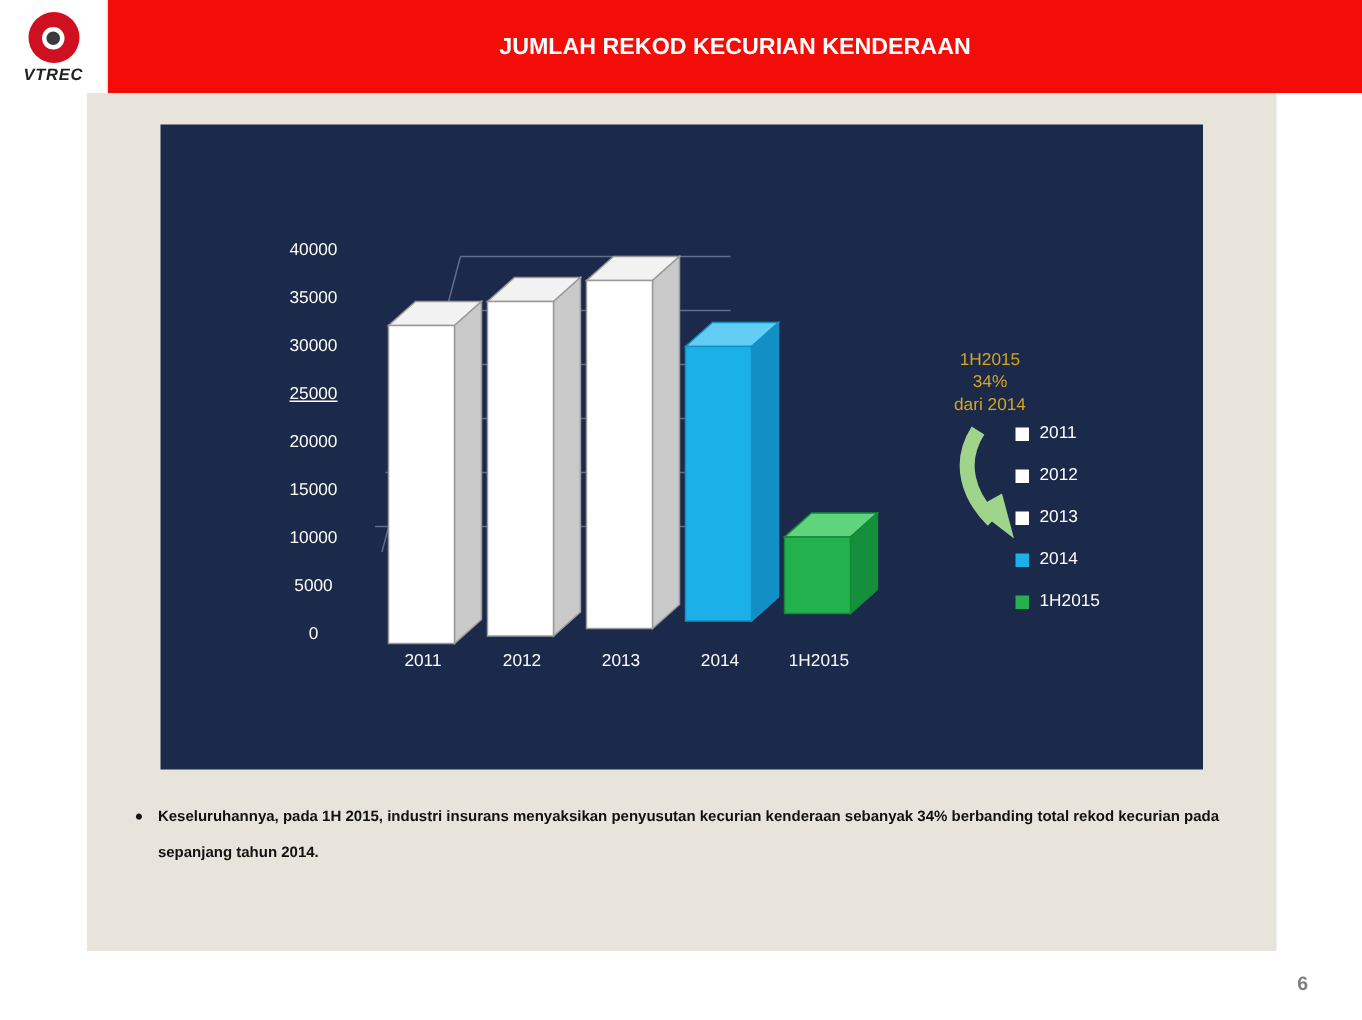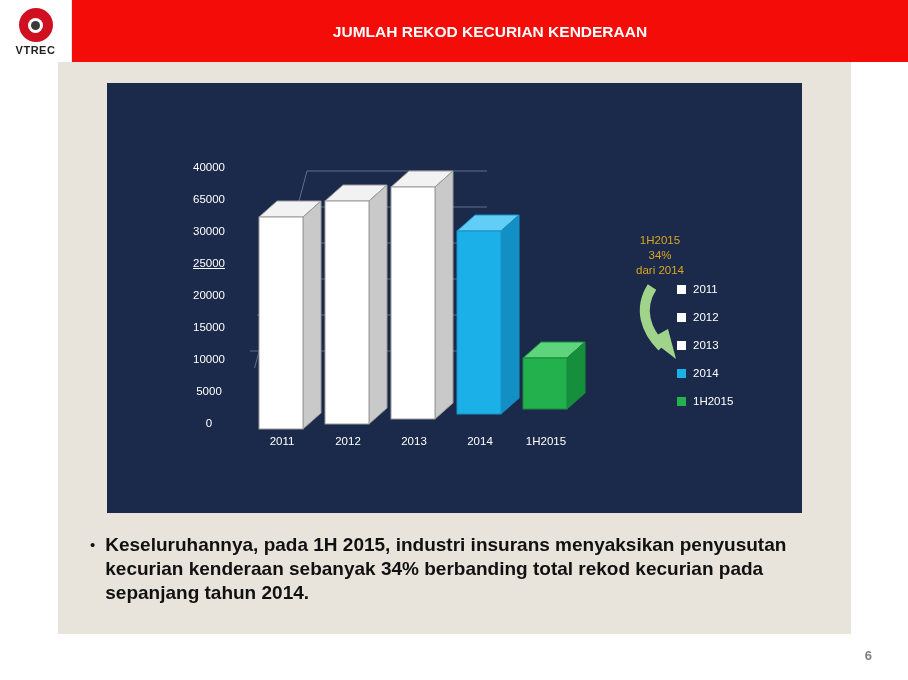--- a/index.html
+++ b/index.html
@@ -56,20 +56,21 @@
     width: 9px; height: 9px;
     border-radius: 50%;
     background: #3a3a3a;
   }
   .logo-text {
     font-size: 11px;
     font-weight: bold;
     letter-spacing: 0.5px;
     color: #222222;
     margin-top: 2px;
+    font-style: italic;
   }
   .header-title {
     position: absolute;
     left: 72px; top: 0;
     width: 836px; height: 62px;
     display: flex;
     flex-direction: column;
     align-items: center;
     justify-content: center;
     color: #ffffff;
@@ -181,21 +182,21 @@
     align-items: flex-start;
   }
   .bullet-dot {
     color: #111111;
     font-size: 15px;
     line-height: 24px;
     margin-right: 10px;
   }
   .bullet-text {
     color: #111111;
-    font-size: 19px;
+    font-size: 10px;
     font-weight: bold;
     line-height: 24px;
   }
 
   
   .page-number {
     position: absolute;
     right: 36px; bottom: 17px;
     color: #7f7f7f;
     font-size: 13px;
@@ -242,21 +243,21 @@
       </svg>
 
       <div class="ylabels">
         <div class="ylabel" style="top:340px;">0</div>
         <div class="ylabel" style="top:308px;">5000</div>
         <div class="ylabel" style="top:276px;">10000</div>
         <div class="ylabel" style="top:244px;">15000</div>
         <div class="ylabel" style="top:212px;">20000</div>
         <div class="ylabel" style="top:180px;text-decoration:underline;">25000</div>
         <div class="ylabel" style="top:148px;">30000</div>
-        <div class="ylabel" style="top:116px;">65000</div>
+        <div class="ylabel" style="top:116px;">35000</div>
         <div class="ylabel" style="top:84px;">40000</div>
       </div>
 
       <svg width="695" height="430" style="position:absolute;left:0;top:0;">
 
         <g>
           <polygon points="152,134 196,134 214,118 170,118" fill="#f2f2f2" stroke="#9a9a9a" stroke-width="1"></polygon>
           <polygon points="196,134 214,118 214,330 196,346" fill="#c9c9c9" stroke="#9a9a9a" stroke-width="1"></polygon>
           <rect x="152" y="134" width="44" height="212" fill="#ffffff" stroke="#9a9a9a" stroke-width="1"></rect>
         </g>

